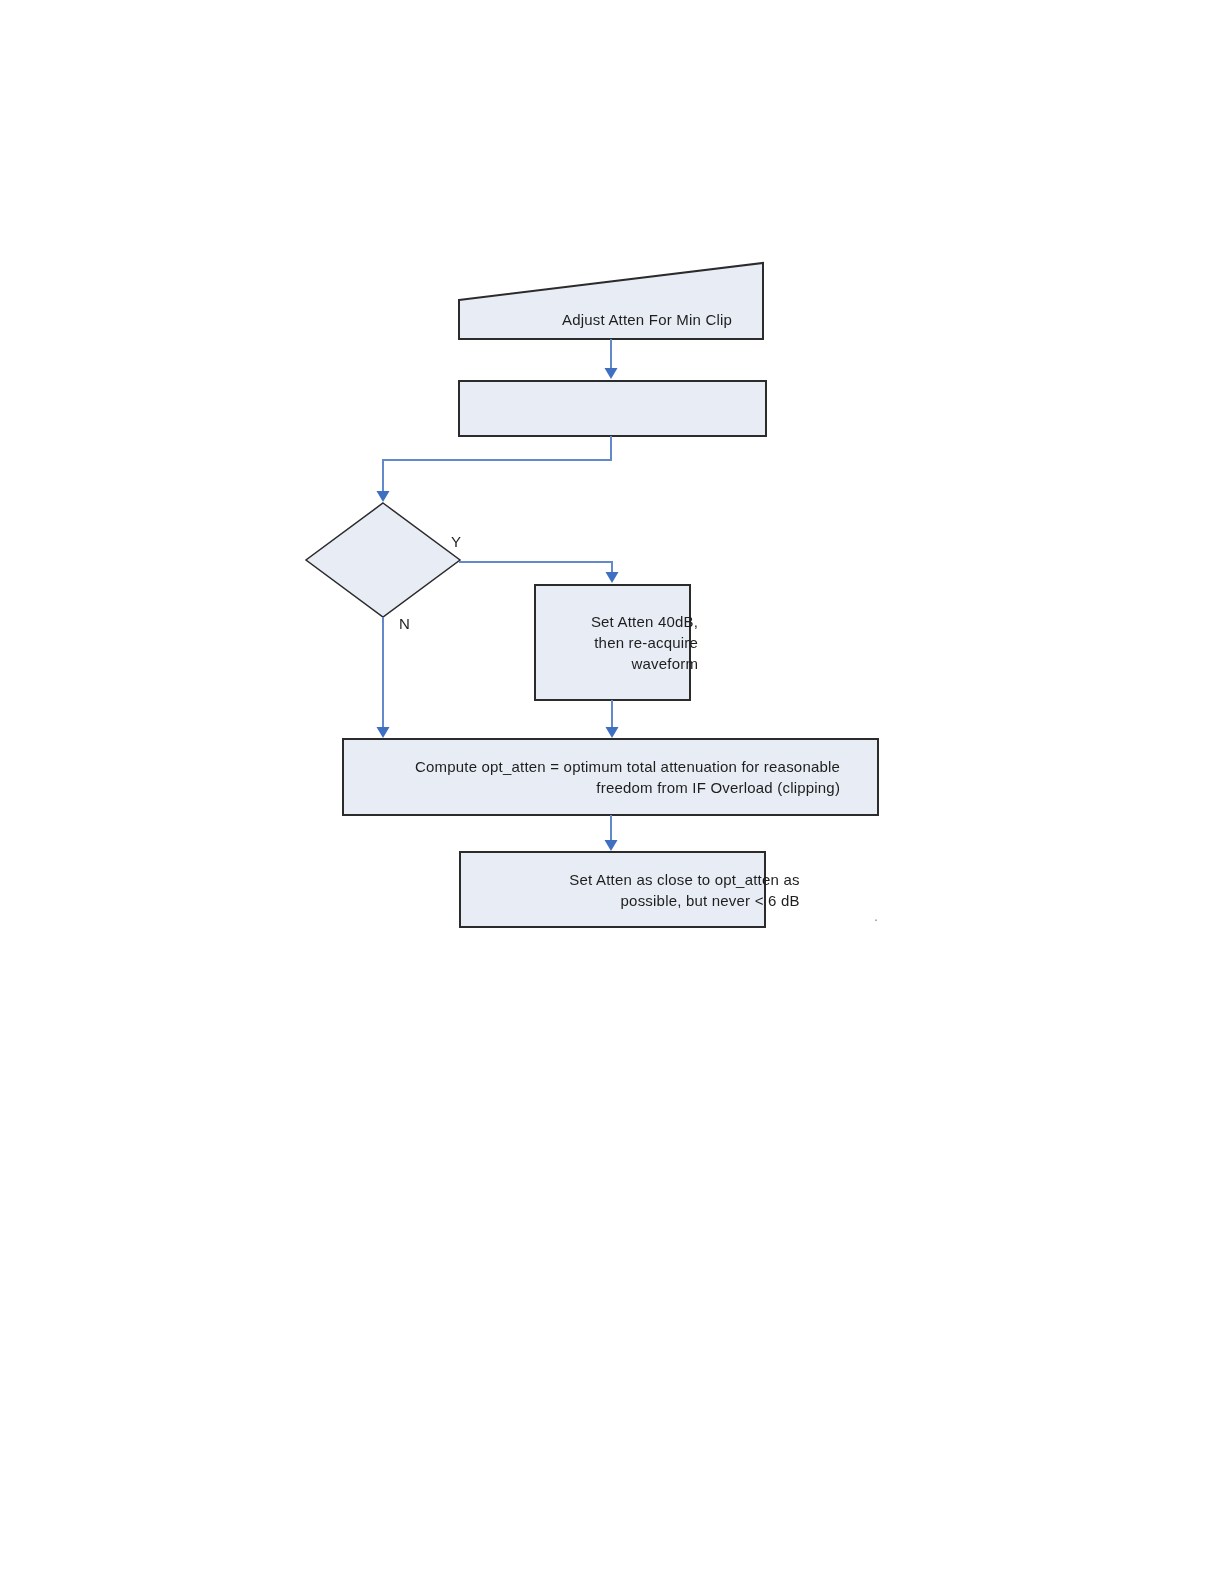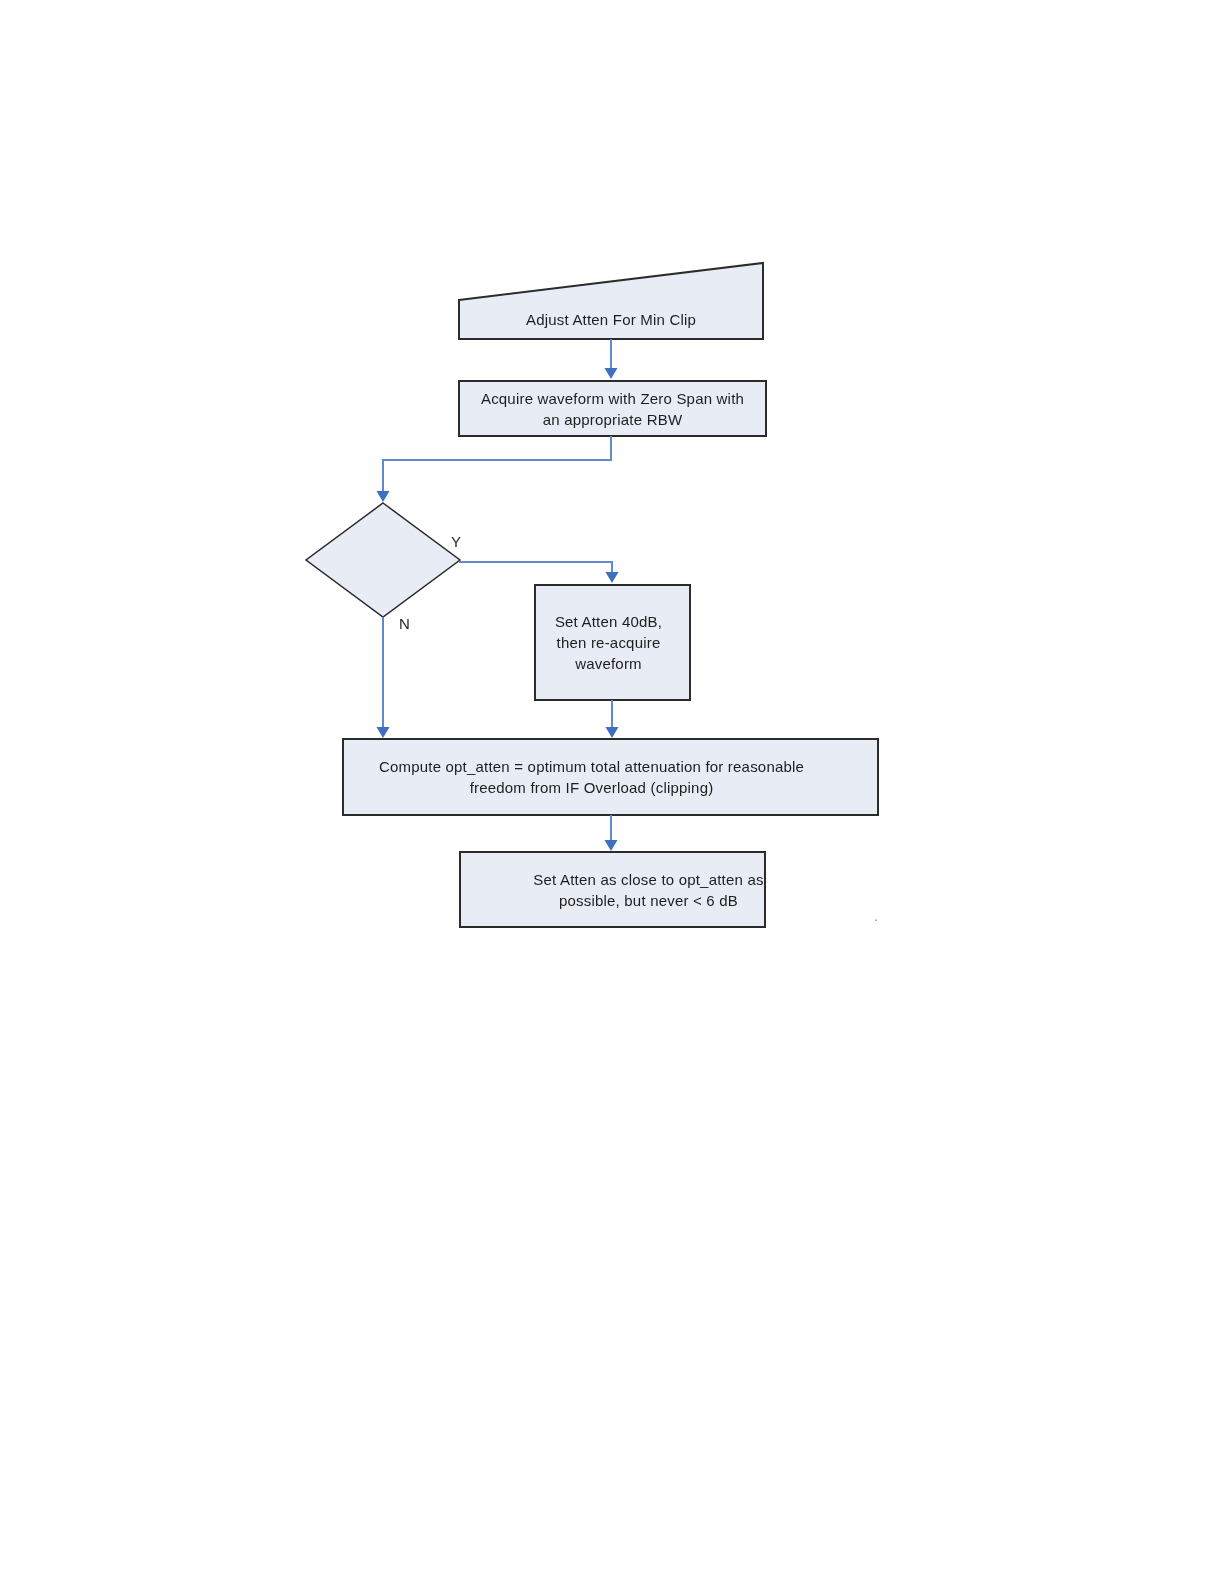--- a/index.html
+++ b/index.html
@@ -21,26 +21,27 @@
     left: 0;
     top: 0;
     width: 1224px;
     height: 1584px;
   }
   .node-label {
     position: absolute;
     display: flex;
     align-items: center;
     justify-content: center;
-    text-align: center;
+    text-align: right;
     white-space: pre-line;
     font-size: 15px;
     line-height: 21px;
     letter-spacing: 0.2px;
     color: #1e1e1e;
+    margin-left: 36px;
   }
   .branch-label {
     position: absolute;
     font-size: 15px;
     line-height: 16px;
     color: #1e1e1e;
   }
   .start-label     { left: 459px; top: 299px; width: 304px; height: 40px; }
   .acquire-label   { left: 459px; top: 381px; width: 307px; height: 55px; }
   .decision-label  { left: 306px; top: 503px; width: 154px; height: 114px; }
@@ -90,22 +91,20 @@
 
     <path d="M383,617 L383,727" fill="none" stroke-width="2" stroke="#6489cb"></path>
     <polygon points="376.5,727 389.5,727 383,738" fill="#3f6fc1"></polygon>
 
     <path d="M611,815 L611,840" fill="none" stroke-width="2" stroke="#6489cb"></path>
     <polygon points="604.5,840 617.5,840 611,851" fill="#3f6fc1"></polygon>
   </svg>
 
   <div class="node-label start-label">Adjust Atten For Min Clip</div>
 
-  <div class="node-label acquire-label">Acquire waveform with Zero Span with
-an appropriate RBW</div>
 
 
   <div class="branch-label y-label">Y</div>
 
   <div class="branch-label n-label">N</div>
 
   <div class="node-label set40-label">Set Atten 40dB,
 then re-acquire
 waveform</div>
 

